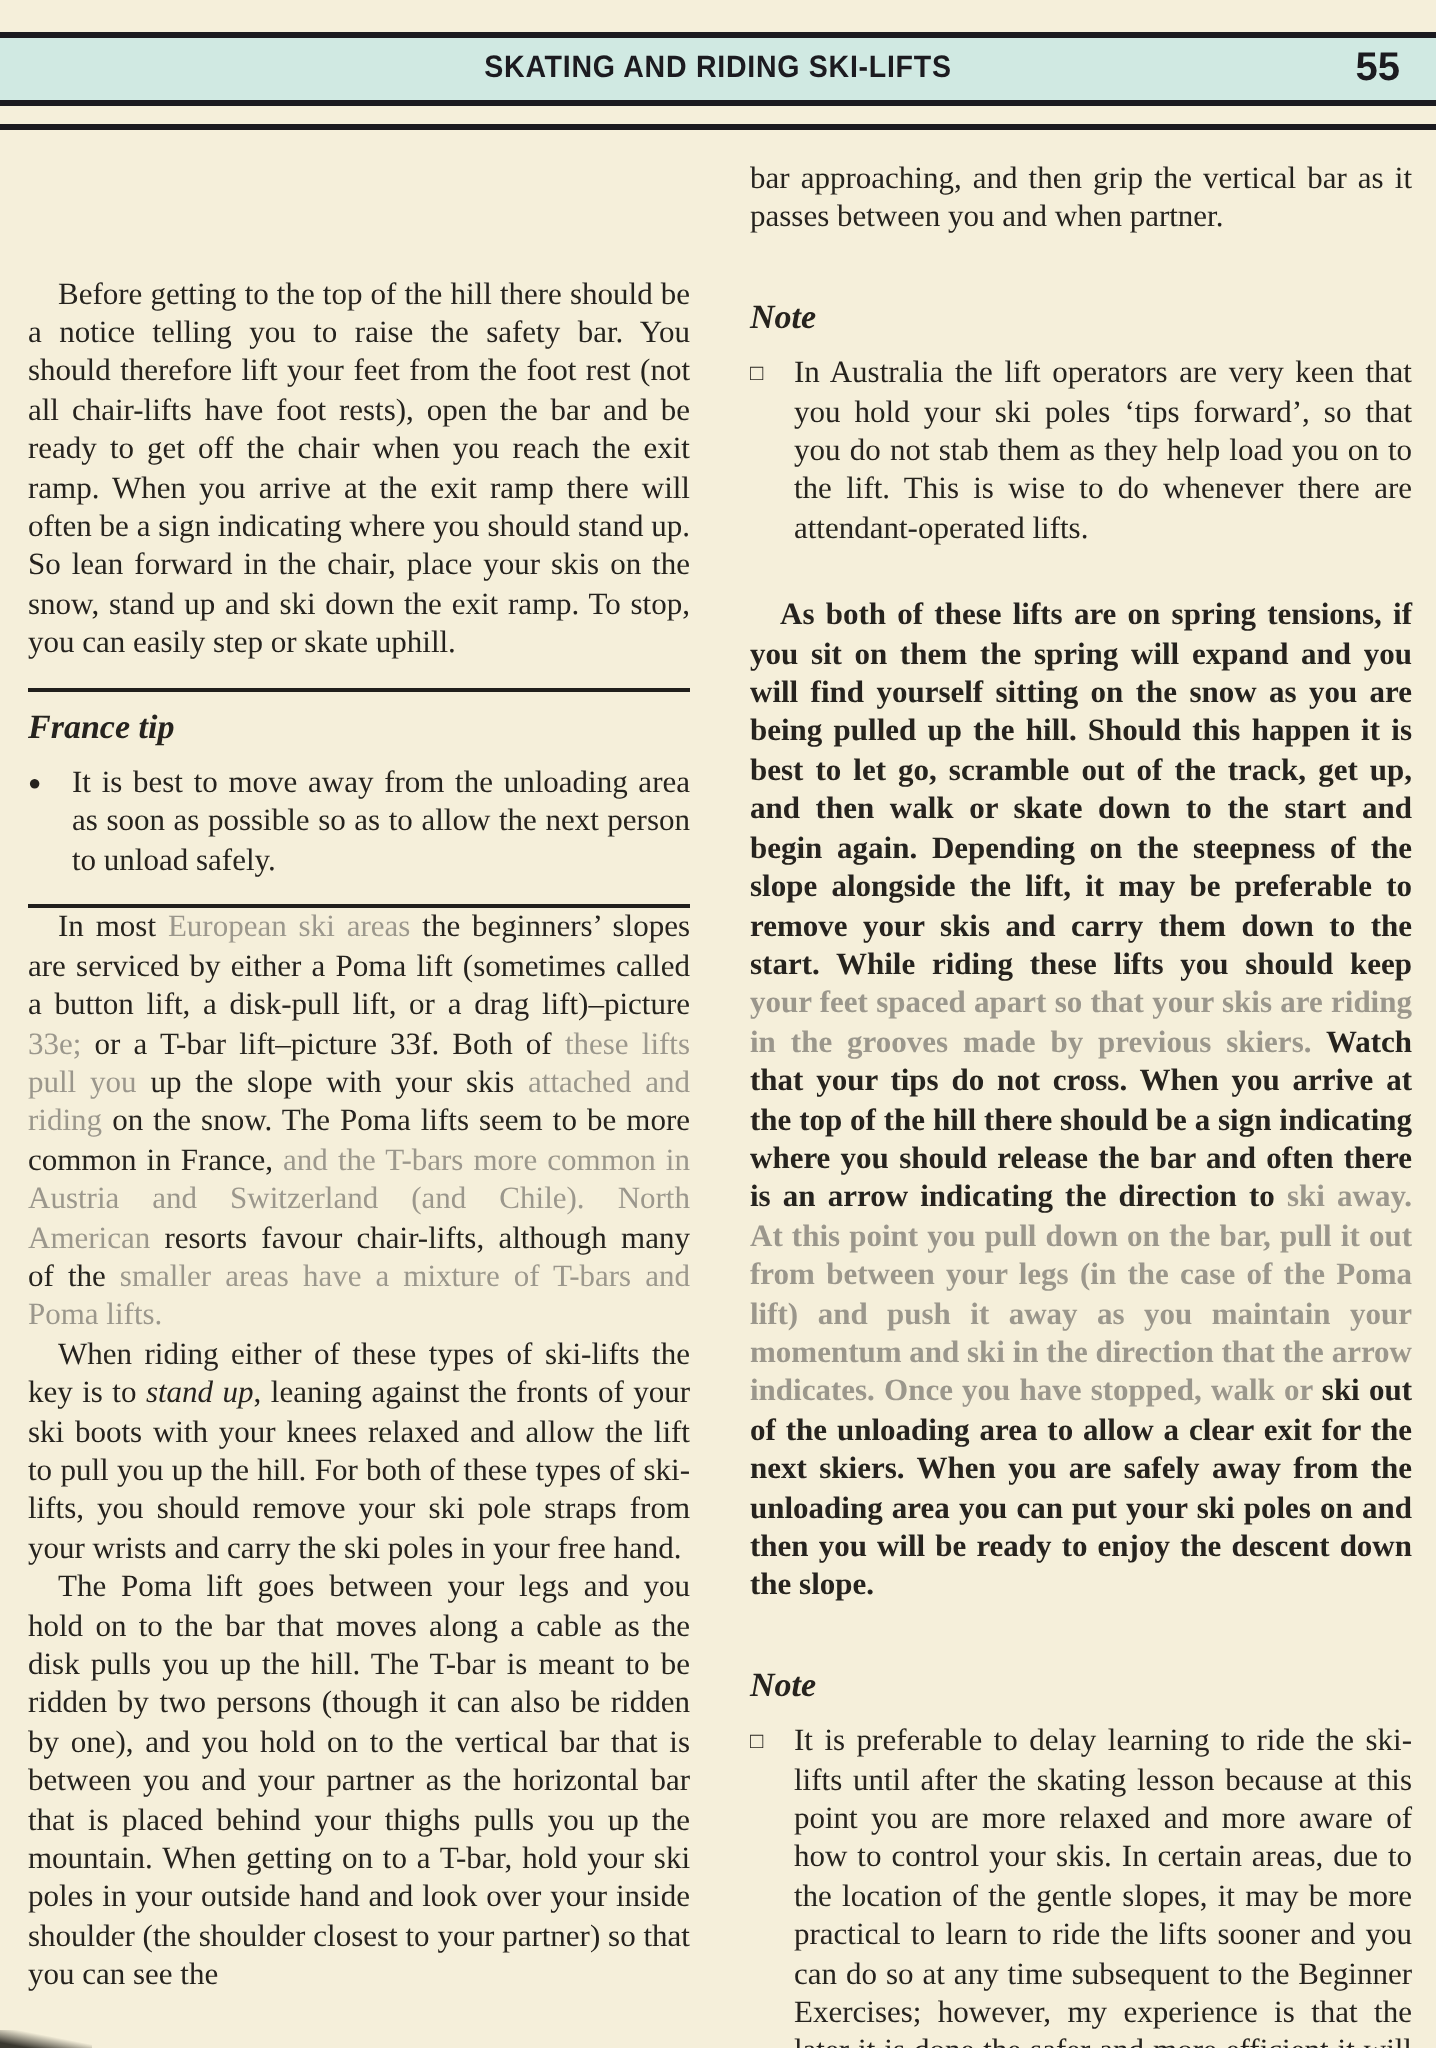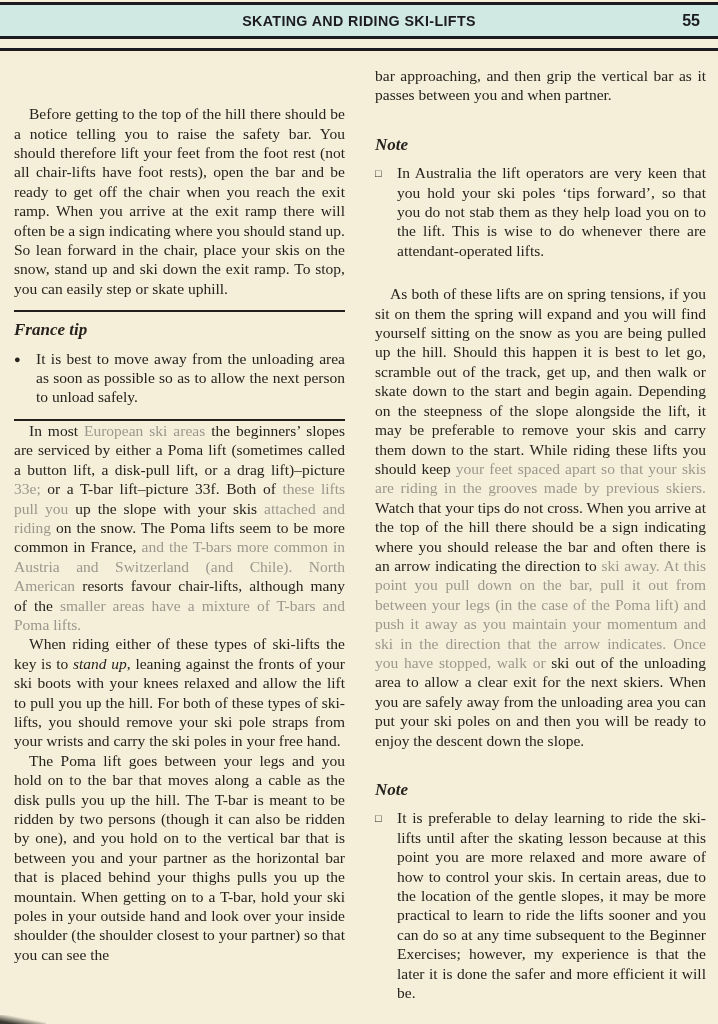--- a/index.html
+++ b/index.html
@@ -11,37 +11,37 @@
   }
   html,body{margin:0;padding:0;}
   body{
     width:718px;height:1024px;overflow:hidden;position:relative;
     background:var(--page-bg);
     font-family:"Liberation Serif", serif;
     color:var(--ink);
   }
   
   .header-band{
-    position:relative;margin-top:2px;height:31px;
+    position:relative;margin-top:16px;height:31px;
     background:var(--header-bg);
     border-top:3px solid var(--rule);
     border-bottom:3px solid var(--rule);
   }
   .header-title{
     position:absolute;left:0;right:0;top:50%;
     transform:translateY(-52%) scaleX(0.92);
     text-align:center;
     font-family:"Liberation Sans", sans-serif;
     font-weight:bold;font-size:15.5px;letter-spacing:0.4px;
     color:#1c1b20;white-space:nowrap;
   }
   .header-page-num{
     position:absolute;right:18px;top:50%;transform:translateY(-52%);
     font-family:"Liberation Sans", sans-serif;
-    font-weight:bold;font-size:16px;color:#1c1b20;
+    font-weight:bold;font-size:20px;color:#1c1b20;
   }
   .top-rule{height:3px;background:var(--rule);margin-top:9px;}
   
   .page-body{display:flex;gap:30px;padding:15px 12px 0 14px;align-items:center;}
   .column{
     flex:1;min-width:0;
     font-size:15.5px;line-height:19.4px;
     text-align:justify;
   }
   .block-p{margin:0;}
@@ -51,21 +51,21 @@
   .block-rule + .block-h{margin-top:8px;}
   .block-rule + .block-p{}
   .block-h{
     font-weight:bold;font-style:italic;
     font-size:17px;margin-top:8px;text-align:left;
   }
   .block-p + .block-h{margin-top:30px;}
   .block-h + .block-item{margin-top:9px;}
   .block-item{display:flex;align-items:flex-start;}
   .block-item + .block-rule{margin-top:12px;}
-  .block-item + .block-p{margin-top:24px;}
+  .block-item + .block-p{margin-top:24px;font-weight:bold;}
   .block-item .marker{
     flex:0 0 22px;width:22px;font-size:11px;line-height:19.4px;
     padding-top:1px;text-align:left;
   }
   .block-item .item-text{flex:1;min-width:0;text-align:justify;}
   .faded{color:var(--faded);}
   .it{font-style:italic;}
   
   .corner-mark{
     position:absolute;left:0;bottom:0;width:46px;height:9px;

